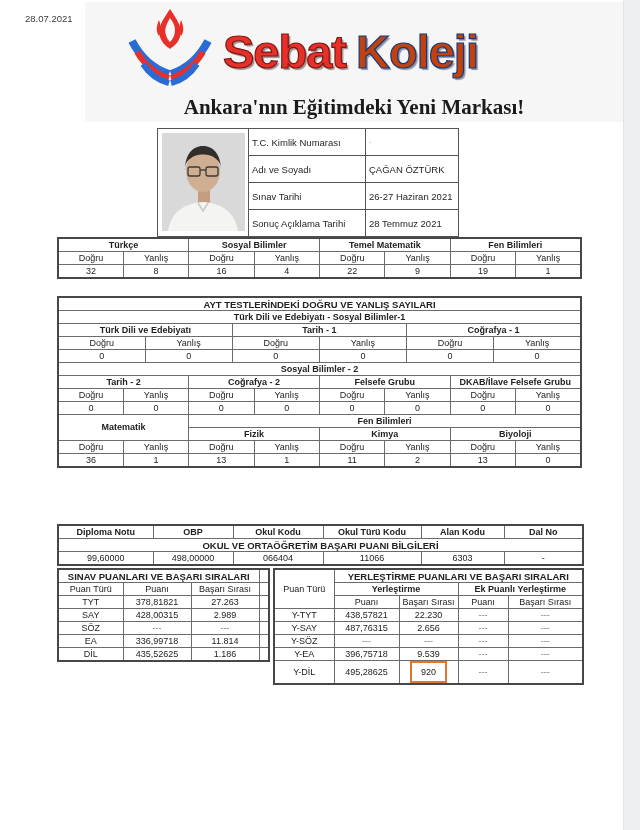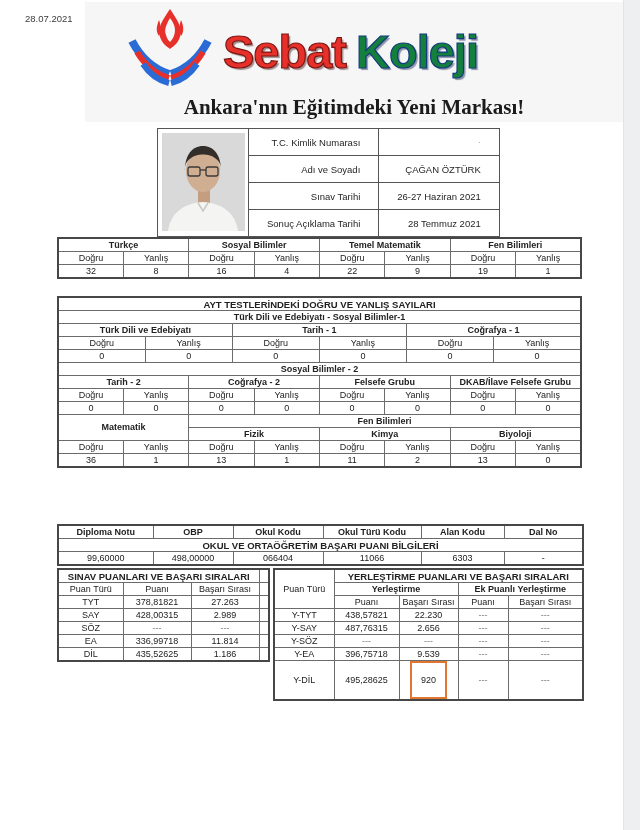--- a/index.html
+++ b/index.html
@@ -8,48 +8,48 @@
   .right-strip{position:absolute;top:0;left:623px;width:17px;height:830px;
         background:#edeff1;border-left:1px solid #e2e4e7;}
   .print-date{position:absolute;left:25px;top:13px;font-size:9.5px;color:#3c3c3c;}
 
   
   .header{position:absolute;left:85px;top:2px;width:538px;height:120px;background:#f6f6f7;}
   .emblem{position:absolute;left:38px;top:6px;}
   .brand{position:absolute;left:138px;top:10px;width:392px;height:80px;line-height:80px;
          font-size:47px;font-weight:800;letter-spacing:-1px;white-space:nowrap;}
   .brand .w1{color:#e8302a;-webkit-text-stroke:1.2px #7a1713;text-shadow:2px 2px 1px rgba(60,10,10,.45);}
-  .brand .w2{color:#15803d;-webkit-text-stroke:1.2px #123a7d;text-shadow:2px 2px 1px rgba(10,25,70,.45);margin-left:10px;}
+  .brand .w2{color:#c2410c;-webkit-text-stroke:1.2px #123a7d;text-shadow:2px 2px 1px rgba(10,25,70,.45);margin-left:10px;}
   .tagline{position:absolute;left:0;bottom:2px;width:100%;text-align:center;
          font-family:"Liberation Serif",serif;font-weight:700;font-size:21px;color:#1b1b1b;}
 
   
   table.grid{position:absolute;border-collapse:collapse;table-layout:fixed;
          border:2px solid #474747;font-size:9px;color:#222;}
   table.grid td{border:1px solid #6b6b6b;text-align:center;padding:0 2px;overflow:hidden;
          white-space:nowrap;height:12px;line-height:11px;}
   td.t{font-weight:bold;font-size:9.5px;}
   td.g{font-weight:bold;}
   .muted{color:#7a7a7a;}
   .dim{color:#9a9a9a;font-size:8px;}
 
   
   table.student{position:absolute;left:157px;top:128px;border-collapse:collapse;table-layout:fixed;
          border:1px solid #555;font-size:9.5px;}
-  table.student td{border:1px solid #555;height:26px;padding:0 18px;text-align:right;white-space:nowrap;}
+  table.student td{border:1px solid #555;height:26px;padding:0 3px;text-align:left;white-space:nowrap;}
   table.student td.photo{padding:3px;text-align:center;}
 
   
   .tyt td{height:13px;}
   .ydt td{height:13px;}
   .okul td{height:12px;}
   .sinav td, .yerl td{height:12px;}
   td.tall{height:33px;}
   td.hrow{height:16px;}
-  .hl{display:inline-block;border:2px solid #e0762f;padding:12px 9px;line-height:10px;}
+  .hl{display:inline-block;border:2px solid #e0762f;padding:4px 9px;line-height:10px;}
 </style>
 </head>
 <body>
 
 <div class="page">
 
   <div class="print-date">28.07.2021</div>
   <div class="right-strip"></div>
 
   <div class="header">

